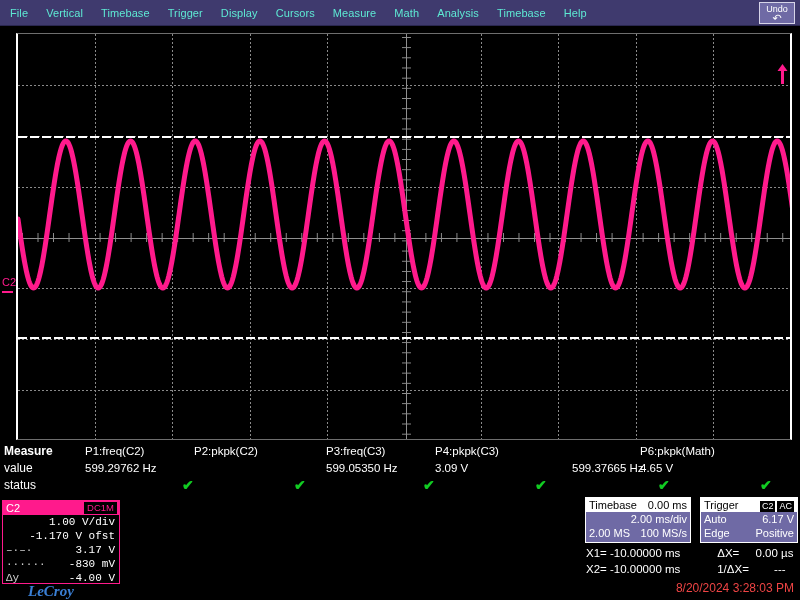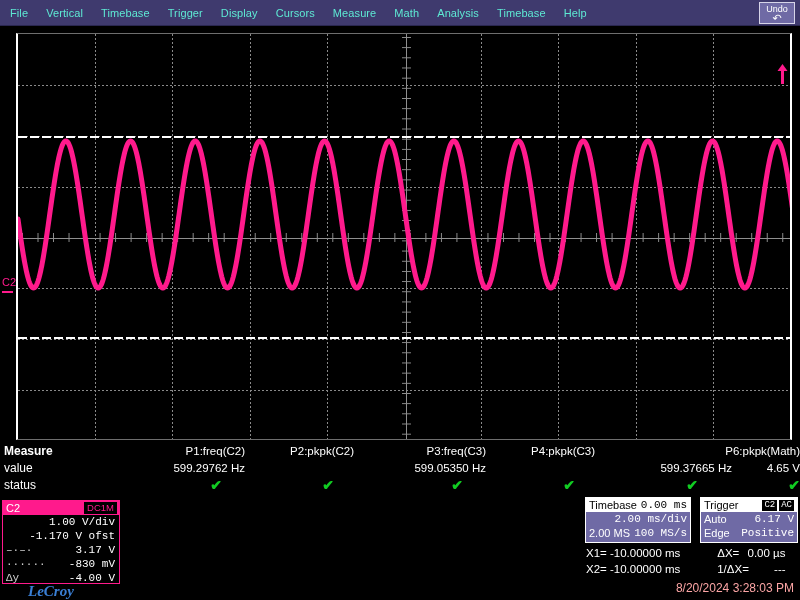--- a/index.html
+++ b/index.html
@@ -110,32 +110,32 @@
     position: absolute; left: 0; top: 443px; width: 800px; height: 54px;
     color: #ffffff;
   }
   .measure .row { position:relative; height: 17px; }
   .measure .rowlabel {
     position:absolute; left: 4px; top: 0; font-size: 12px; line-height:17px;
   }
   .measure .rowlabel.bold { font-weight: bold; }
   .mcell {
     position:absolute; top:0; font-size: 11.5px; line-height: 17px;
-    text-align: right; white-space: nowrap;
+    text-align: left; white-space: nowrap;
   }
   .check { color: #11cc22; font-size: 14px; font-weight: bold; line-height:17px; }
 
   
   .panel {
     position:absolute; border: 1px solid #ffffff; background: #6f6aa5;
     color:#ffffff; font-size: 11px;
   }
   .panel .prow { position:relative; height: 14px; line-height: 14px; }
   .panel .pl { position:absolute; left:3px; }
-  .panel .pr { position:absolute; right:3px;font-family:Liberation Mono, monospace; }
+  .panel .pr { position:absolute; right:3px; }
   .panel .hdr { background:#ffffff; color:#000; font-weight:normal; }
 
   
   #c2panel { left: 2px; top: 500px; width: 118px; height: 84px; border-color:#ff1a8c; background:#000; }
   #c2panel .hdr-c2 {
     position:relative; height:14px; line-height:14px; background:#ff1a8c; color:#ffffff;
   }
   #c2panel .badge {
     position:absolute; right:2px; top:1px; background:#000; color:#ff1a8c;
     font-size:9.5px; line-height:12px; padding:0 3px;
@@ -155,21 +155,21 @@
   .xrow {
     position:absolute; color:#ffffff; font-size:11.5px; line-height:15px; white-space:nowrap;
   }
 
   
   .logo {
     position:absolute; left: 28px; top: 583px; font-size: 15px; font-weight: bold;
     color: #3a7fd5; font-family: "Liberation Serif", serif; font-style: italic;
   }
   .tstamp {
-    position:absolute; right: 6px; top: 581px; color:#fca5a5; font-size: 12px;
+    position:absolute; right: 6px; top: 581px; color:#ef4444; font-size: 12px;
   }
 </style>
 </head>
 <body>
 
 <div id="app">
 
   <div class="menubar">
     <span class="menu-item">File</span>
     <span class="menu-item">Vertical</span>
@@ -240,20 +240,21 @@
       <span class="mcell" style="right:555px;width:160px">P1:freq(C2)</span>
       <span class="mcell" style="right:446px;width:160px">P2:pkpk(C2)</span>
       <span class="mcell" style="right:314px;width:160px">P3:freq(C3)</span>
       <span class="mcell" style="right:205px;width:160px">P4:pkpk(C3)</span>
       <span class="mcell" style="right:0px;width:160px">P6:pkpk(Math)</span>
     </div>
     <div class="row">
       <span class="rowlabel">value</span>
       <span class="mcell" style="right:555px;width:160px">599.29762 Hz</span>
       <span class="mcell" style="right:314px;width:160px">599.05350 Hz</span>
+      <span class="mcell" style="right:205px;width:160px">3.09 V</span>
       <span class="mcell" style="right:68px;width:160px">599.37665 Hz</span>
       <span class="mcell" style="right:0px;width:160px">4.65 V</span>
     </div>
     <div class="row">
       <span class="rowlabel">status</span>
       <span class="mcell check" style="right:578px;width:40px">✔</span>
       <span class="mcell check" style="right:466px;width:40px">✔</span>
       <span class="mcell check" style="right:337px;width:40px">✔</span>
       <span class="mcell check" style="right:225px;width:40px">✔</span>
       <span class="mcell check" style="right:102px;width:40px">✔</span>
@@ -312,21 +313,21 @@
     <div class="prow">
       <span class="pl">Edge</span>
       <span class="pr">Positive</span>
     </div>
   </div>
 
   <div class="xrow" style="left:586px; top:546px;">
     <span>X1=</span>
     <span style="display:inline-block;width:104px;">-10.00000 ms</span>
     <span>ΔX=</span>
-    <span style="margin-left:5px;text-align:center;">0.00 µs</span>
+    <span style="margin-left:13px;text-align:center;">0.00 µs</span>
   </div>
   <div class="xrow" style="left:586px; top:562px;">
     <span>X2=</span>
     <span style="display:inline-block;width:104px;">-10.00000 ms</span>
     <span>1/ΔX=</span>
     <span style="margin-left:22px;">---</span>
   </div>
 
   <div class="logo">LeCroy</div>
   <div class="tstamp">8/20/2024 3:28:03 PM</div>

